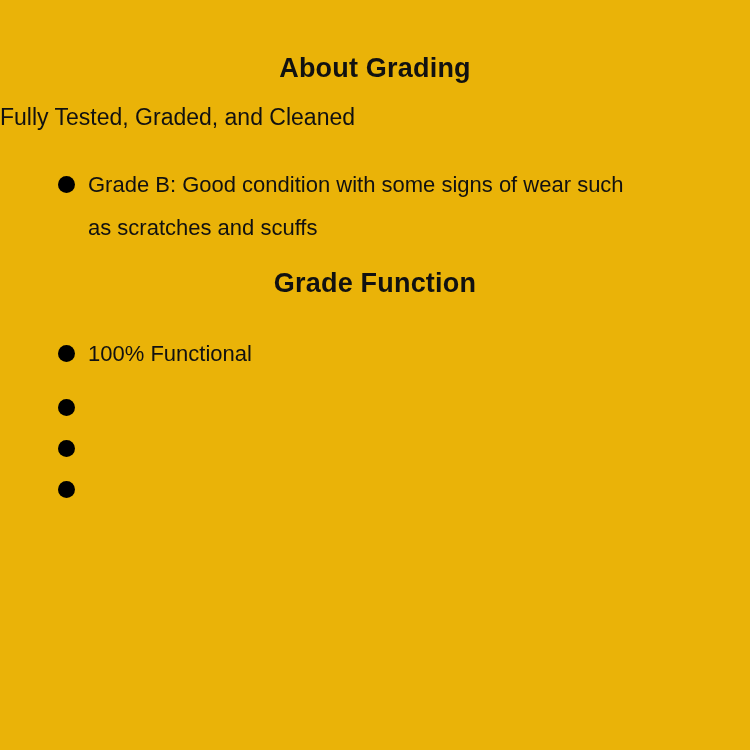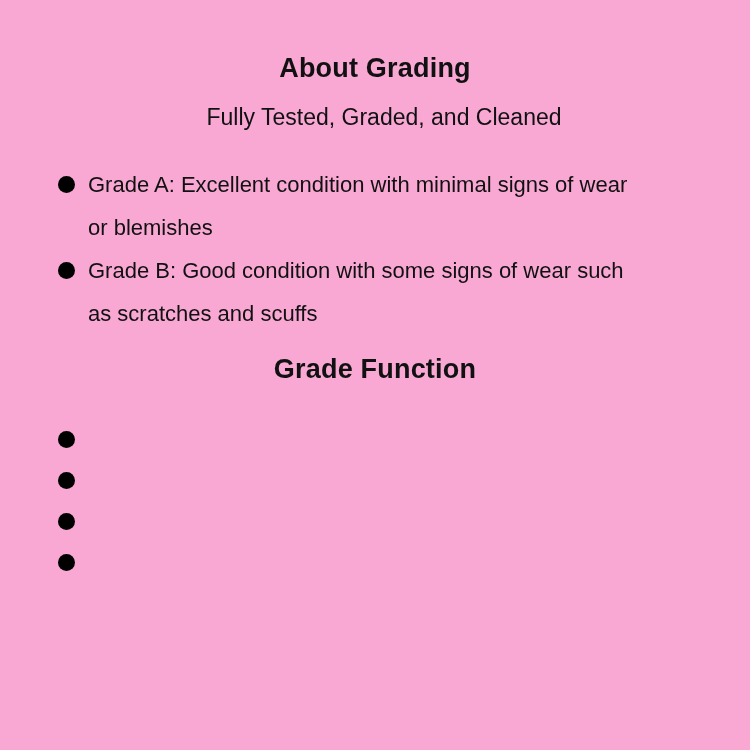--- a/index.html
+++ b/index.html
@@ -6,40 +6,39 @@
     margin: 0;
     padding: 0;
     background: #ffffff;
   }
   .page {
     position: relative;
     width: 750px;
     height: 750px;
     box-sizing: border-box;
     padding-top: 52px;
-    background: #f9a8d4;
+    background: #eab308;
     color: #111111;
     font-family: "Liberation Sans", sans-serif;
     overflow: hidden;
   }
   .section-title {
     margin: 0;
     text-align: center;
     font-size: 27px;
     line-height: 32px;
     font-weight: 700;
     letter-spacing: 0.2px;
   }
   .subtitle {
     margin: 20px 0 0 0;
-    text-align: center;
+    text-align: left;
     font-size: 23px;
     line-height: 27px;
     font-weight: 400;
-    padding-left: 18px;
   }
   .bullet-list {
     list-style: none;
     margin: 0;
     padding: 0 0 0 58px;
   }
   .grading-list {
     margin-top: 32px;
   }
   .function-list {
@@ -76,33 +75,30 @@
 
 <div class="page">
 
   <h1 class="section-title">About Grading</h1>
 
   <p class="subtitle">Fully Tested, Graded, and Cleaned</p>
 
   <ul class="bullet-list grading-list">
     <li class="bullet-item">
       <span class="bullet-dot"></span>
-      <span class="item-text">Grade A: Excellent condition with minimal signs of wear or blemishes</span>
-    </li>
-    <li class="bullet-item">
-      <span class="bullet-dot"></span>
       <span class="item-text">Grade B: Good condition with some signs of wear such as scratches and scuffs</span>
     </li>
   </ul>
 
   <h1 class="section-title function-title">Grade Function</h1>
 
   <ul class="bullet-list function-list">
     <li class="bullet-item">
       <span class="bullet-dot"></span>
+      <span class="item-text">100% Functional</span>
     </li>
     <li class="bullet-item">
       <span class="bullet-dot"></span>
     </li>
     <li class="bullet-item">
       <span class="bullet-dot"></span>
     </li>
     <li class="bullet-item">
       <span class="bullet-dot"></span>
     </li>

